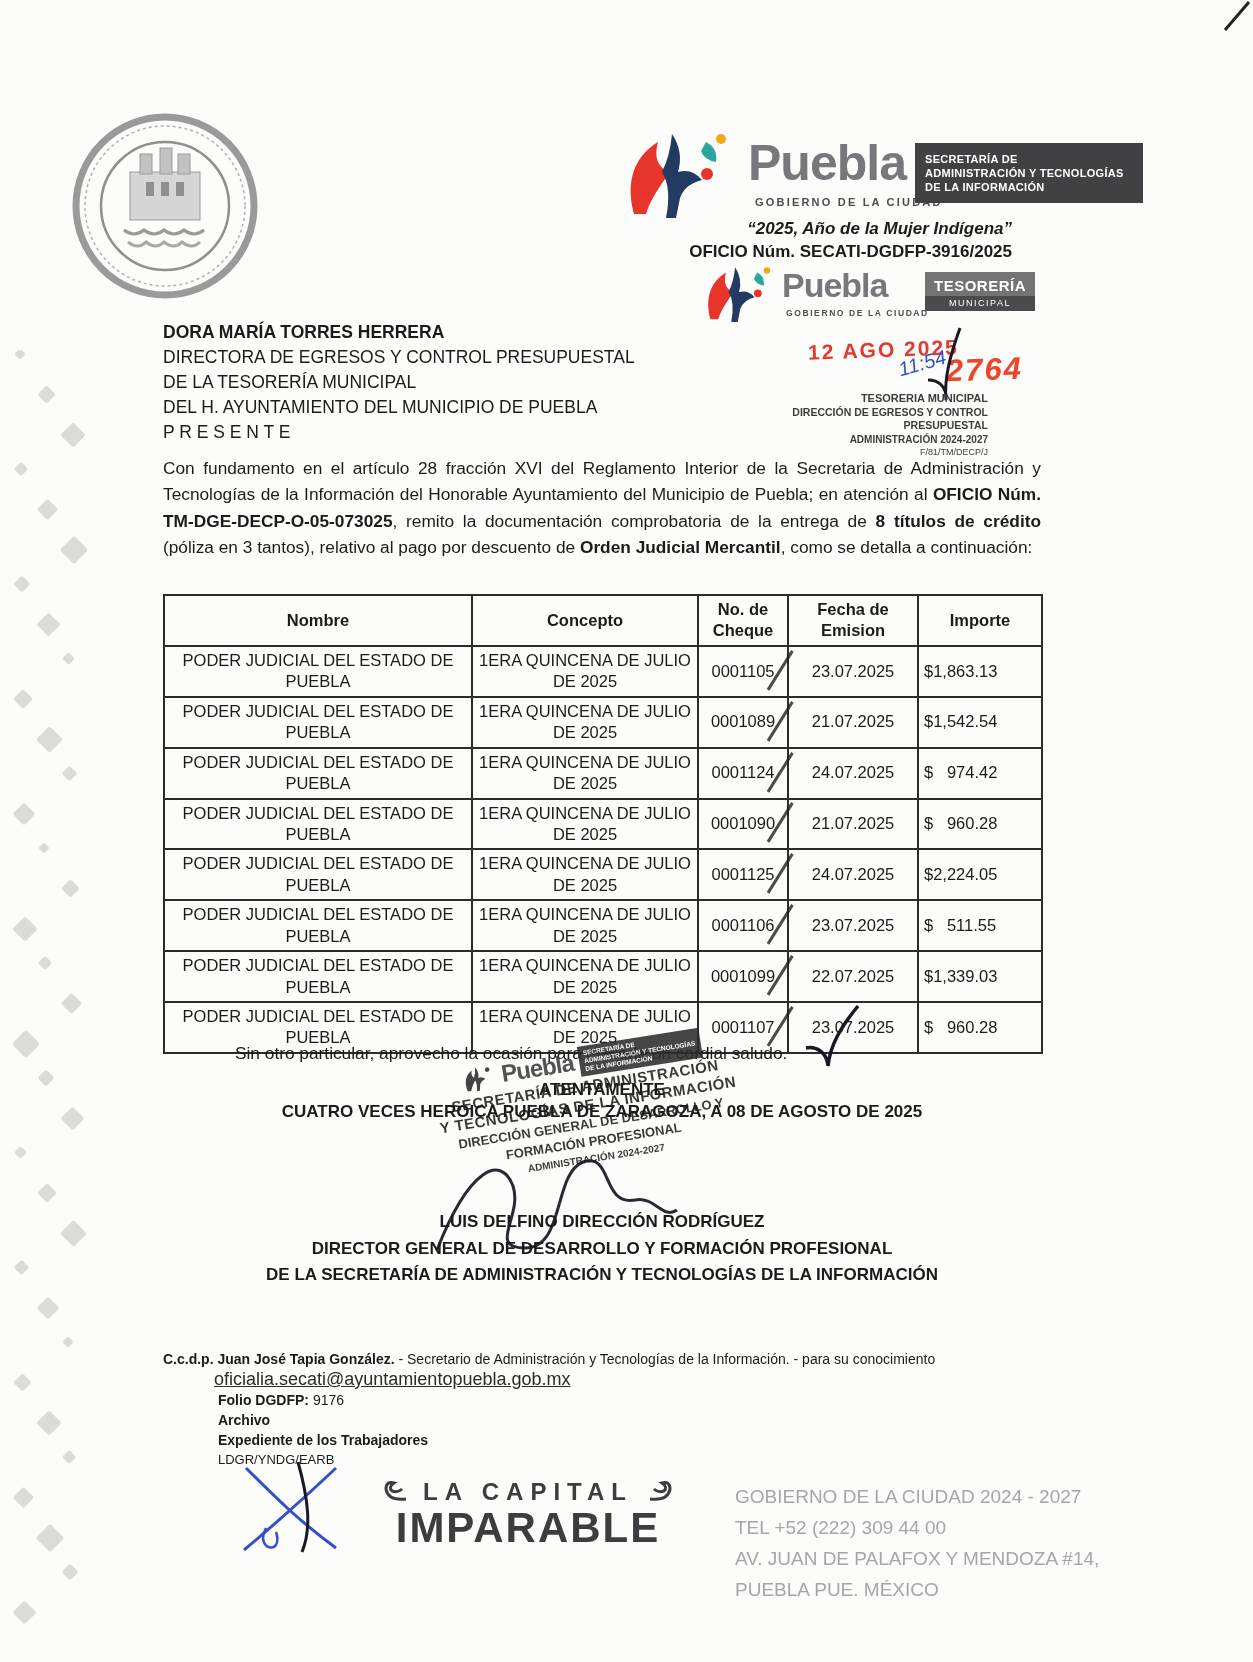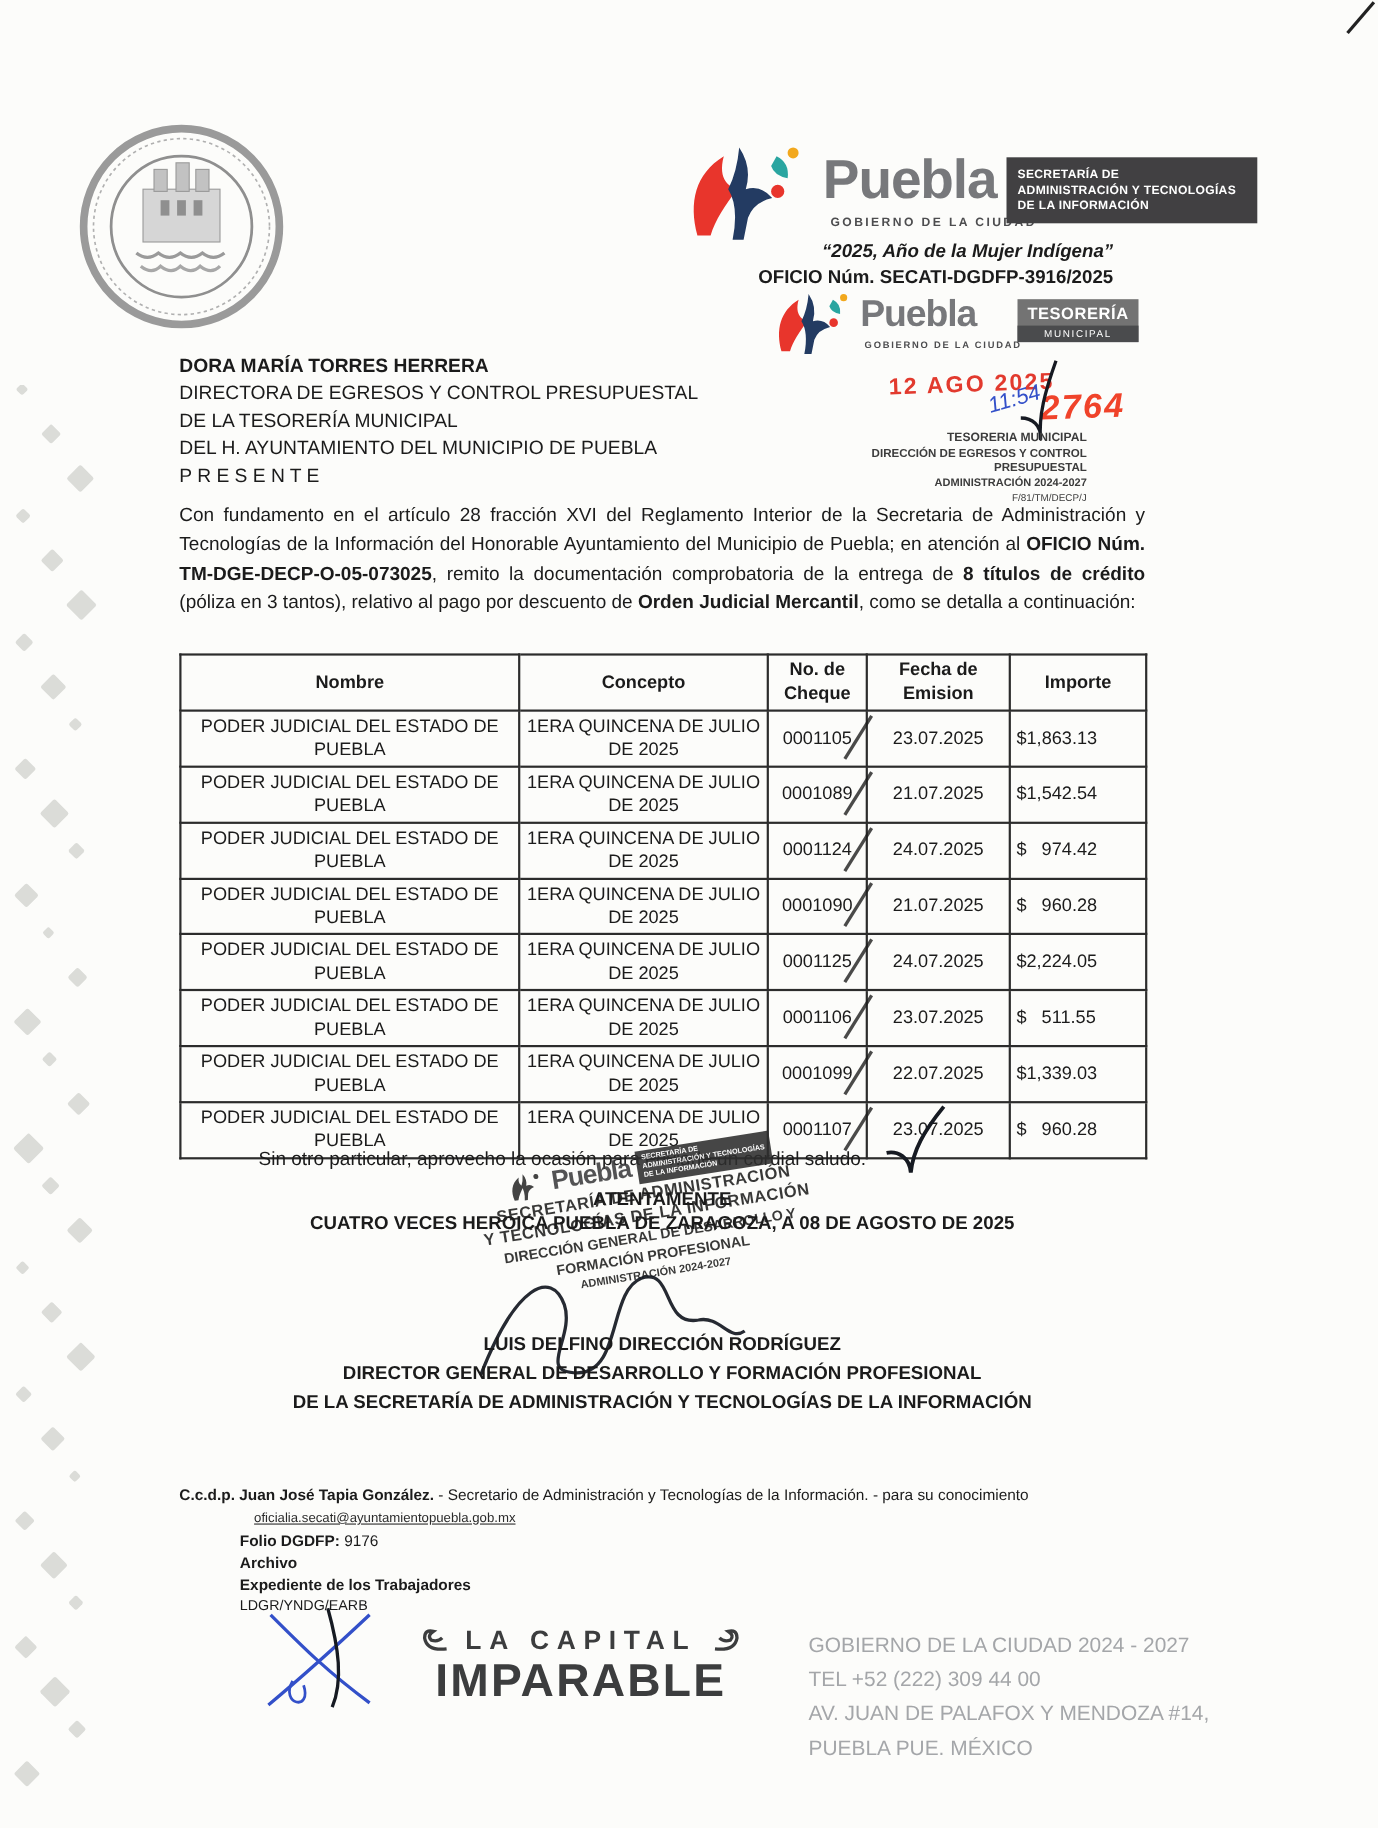--- a/index.html
+++ b/index.html
@@ -61,21 +61,21 @@
   .sig-stamp .mini-box{background:#2e2e2e;color:#fff;font-size:6.5px;font-weight:bold;padding:3px 5px;line-height:8px;text-align:left}
   .sig-stamp .s-l0,.sig-stamp .s-l1{font-size:15px;font-weight:bold;letter-spacing:.5px;line-height:19px}
   .sig-stamp .s-l2,.sig-stamp .s-l3{font-size:13px;font-weight:bold;line-height:17px;margin-top:1px}
   .sig-stamp .s-l4{font-size:10px;font-weight:bold;margin-top:3px}
   .sig-name{left:163px;top:1212px;width:878px;text-align:center;font-size:17px;font-weight:bold}
   .sig-title1{left:163px;top:1239px;width:878px;text-align:center;font-size:17px;font-weight:bold}
   .sig-title2{left:163px;top:1265px;width:878px;text-align:center;font-size:17px;font-weight:bold}
 
   
   .ccdp{left:163px;top:1350px;width:880px;font-size:14px;line-height:18.5px}
-  .ccdp .email{margin-left:68px;font-size:12px;text-decoration:underline;color:#2b2b2b}
+  .ccdp .email{margin-left:51px;font-size:18px;text-decoration:underline;color:#2b2b2b}
   .ccdp .fl{font-weight:bold}
   .ccdp .line{margin-top:1.5px}
   .ccdp .ind{margin-left:55px}
   .capital{left:378px;top:1478px;width:300px;text-align:center;color:#3c3d3e}
   .capital .l1{font-size:24px;font-weight:800;letter-spacing:7px;display:flex;align-items:center;justify-content:space-between;gap:4px}
   .capital .l2{font-size:42px;font-weight:900;letter-spacing:2px;line-height:44px}
   .city{left:735px;top:1481px;font-size:19px;line-height:31px;color:#a4a6a9}
 </style>
 </head>
 <body>

